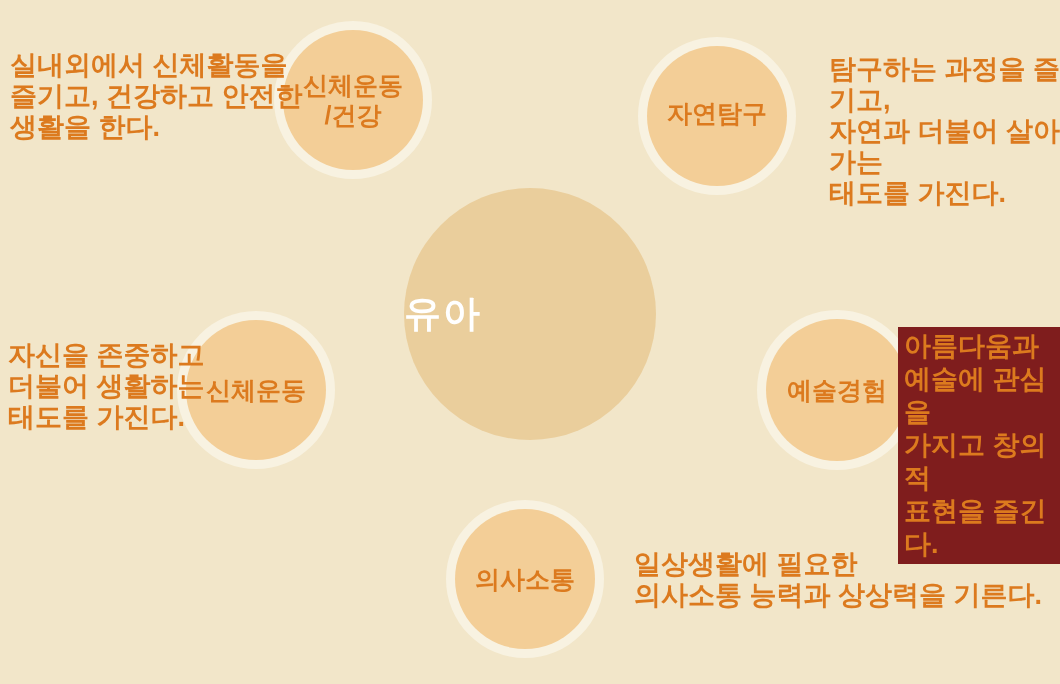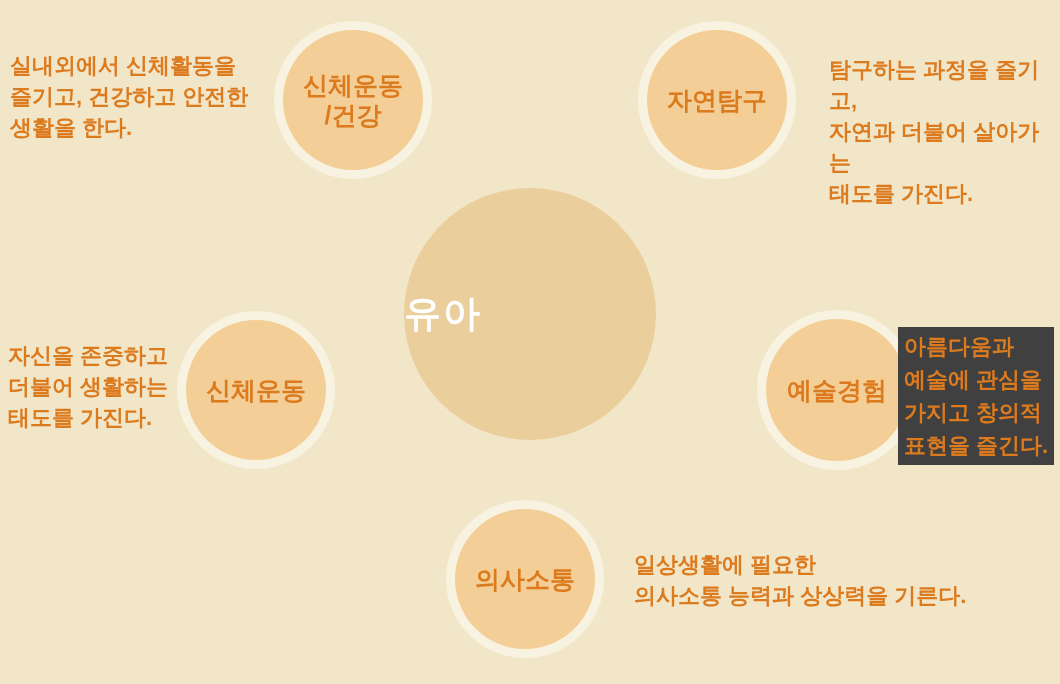--- a/index.html
+++ b/index.html
@@ -28,21 +28,21 @@
     text-align: center;
   }
   .node .label {
     font-weight: bold;
     font-size: 25px;
     color: #DC7A1E;
     line-height: 1.2;
     white-space: pre-line;
   }
   #node-physical-health   { left: 274px; top: 21px;  width: 158px; height: 158px; }
-  #node-nature-exploration{ left: 638px; top: 21px;  width: 158px; height: 158px; }
+  #node-nature-exploration{ left: 638px; top: 37px;  width: 158px; height: 158px; font-family: Liberation Mono, monospace; }
   #node-social-relations  { left: 177px; top: 311px; width: 158px; height: 158px; }
   #node-art-experience    { left: 757px; top: 310px; width: 160px; height: 160px; }
   #node-communication     { left: 446px; top: 500px; width: 158px; height: 158px; }
   
   .center-circle {
     position: absolute;
     left: 404px; top: 188px;
     width: 252px; height: 252px;
     border-radius: 50%;
     background: #EACE9C;
@@ -53,26 +53,26 @@
     color: #FFFFFF;
     font-weight: bold;
     font-size: 37px;
     letter-spacing: 2px;
   }
   
   .desc {
     position: absolute;
     color: #DC7A1E;
     font-weight: bold;
-    font-size: 22px;
+    font-size: 27px;
     line-height: 31px;
     white-space: pre-line;
   }
   .desc.highlight {
-    background: #404040;
+    background: #7f1d1d;
     padding: 3px 6px;
     line-height: 33px;
   }
   #desc-physical-health    { left: 10px;  top: 50px;  }
   #desc-nature-exploration { left: 815px; top: 54px; margin-left: 14px;  }
   #desc-social-relations   { left: 8px;   top: 340px; }
   #desc-art-experience     { left: 898px; top: 327px; }
   #desc-communication      { left: 627px; top: 549px; margin-left: 7px; }
 </style>
 </head>

